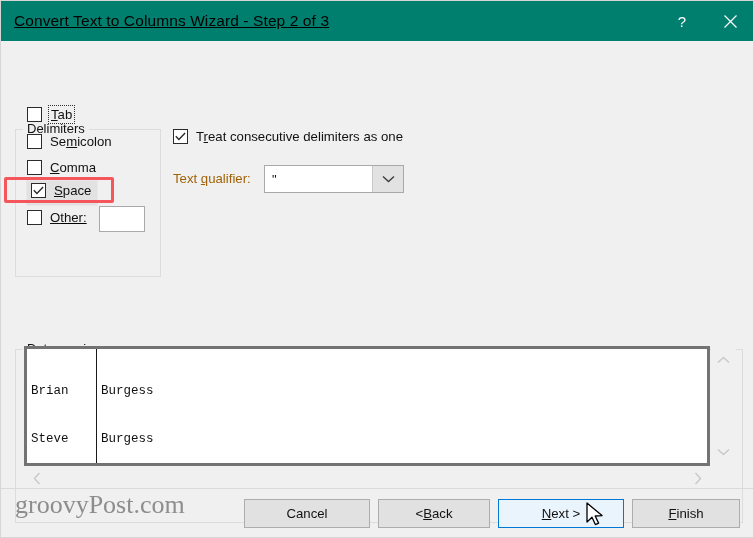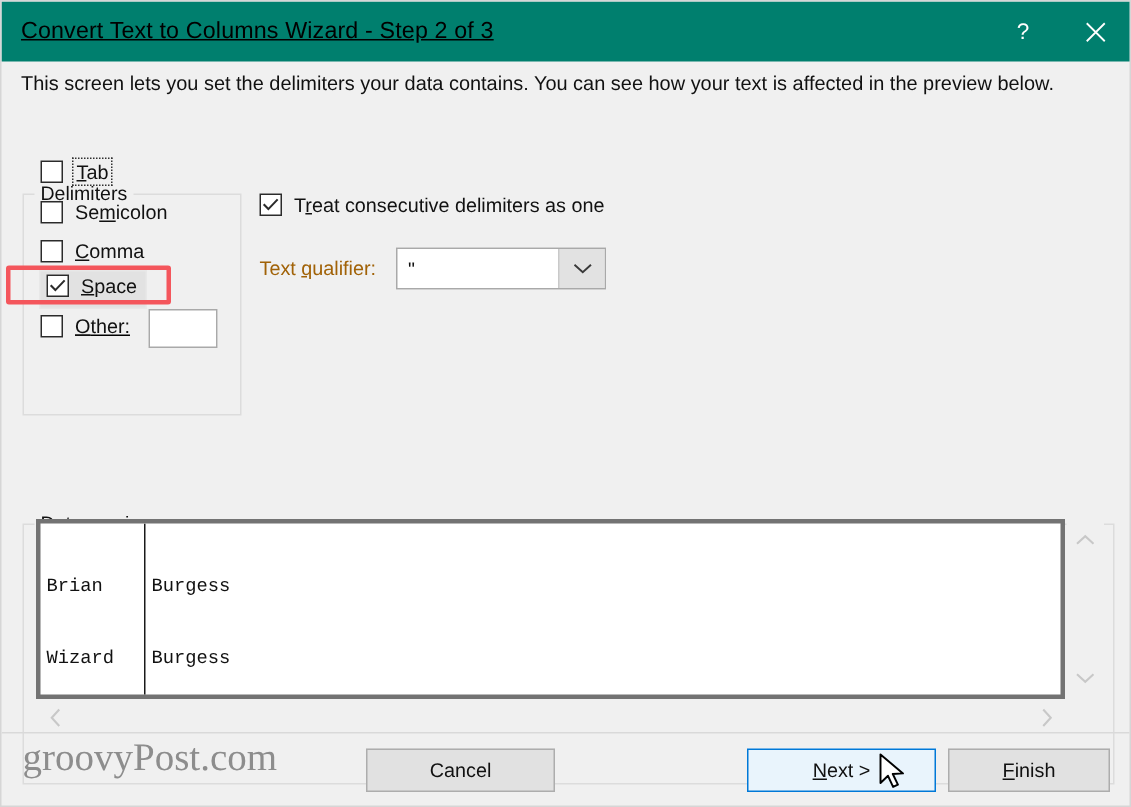--- a/index.html
+++ b/index.html
@@ -350,21 +350,20 @@
         <span>?</span>
       </div>
       <div class="title-btn close">
         <svg width="15" height="15" viewBox="0 0 15 15">
           <path d="M1.5 1.5 L13.5 13.5 M13.5 1.5 L1.5 13.5" stroke="#ffffff" stroke-width="1.2" fill="none"></path>
         </svg>
       </div>
     </div>
   </div>
 
-  <div class="instruction">This screen lets you set the delimiters your data contains.  You can see how your text is affected in the preview below.</div>
 
   <div class="groupbox" id="delimiters-group">
     <span class="group-legend">Delimiters</span>
   </div>
 
   <div class="cbrow" style="left:26px; top:106px;">
     <span class="cbbox"></span>
     <span class="cblabel focusring"><u>T</u>ab</span>
   </div>
 
@@ -414,21 +413,21 @@
   </div>
 
   <div class="groupbox" id="datapreview-group">
     <span class="group-legend">Data preview</span>
   </div>
 
   <div class="preview-frame">
     <div class="preview-coldiv"></div>
     <div class="preview-rows">
       <span class="prow"><span class="pcell1">Brian</span><span class="pcell2">Burgess</span></span>
-      <span class="prow"><span class="pcell1">Wizard</span><span class="pcell2">Burgess</span></span>
+      <span class="prow"><span class="pcell1">Steve</span><span class="pcell2">Burgess</span></span>
       
       
       
     </div>
   </div>
 
   <div class="vscroll">
     <div class="sb-arrow vs-up">
       <svg width="13" height="8" viewBox="0 0 13 8">
         <path d="M1 6.5 L6.5 1.5 L12 6.5" stroke="#c8c8c8" stroke-width="1.4" fill="none"></path>
@@ -451,20 +450,21 @@
       <svg width="8" height="13" viewBox="0 0 8 13">
         <path d="M1.5 1 L6.5 6.5 L1.5 12" stroke="#c8c8c8" stroke-width="1.4" fill="none"></path>
       </svg>
     </div>
   </div>
 
   <div class="footer-sep"></div>
   <div class="watermark">groovyPost.com</div>
 
   <div class="btn" id="btn-cancel">Cancel</div>
+  <div class="btn" id="btn-back">&lt; <u>B</u>ack</div>
   <div class="btn" id="btn-next"><u>N</u>ext &gt;</div>
   <div class="btn" id="btn-finish"><u>F</u>inish</div>
 
   <div class="cursor">
     <svg width="20" height="28" viewBox="0 0 20 28">
       <path d="M1 1 L1 20 L6 15.2 L9.4 22.6 L12.6 21.1 L9.2 14 L16 13.6 Z" fill="#ffffff" stroke="#000000" stroke-width="1.3" stroke-linejoin="round"></path>
     </svg>
   </div>
 
 </div>

